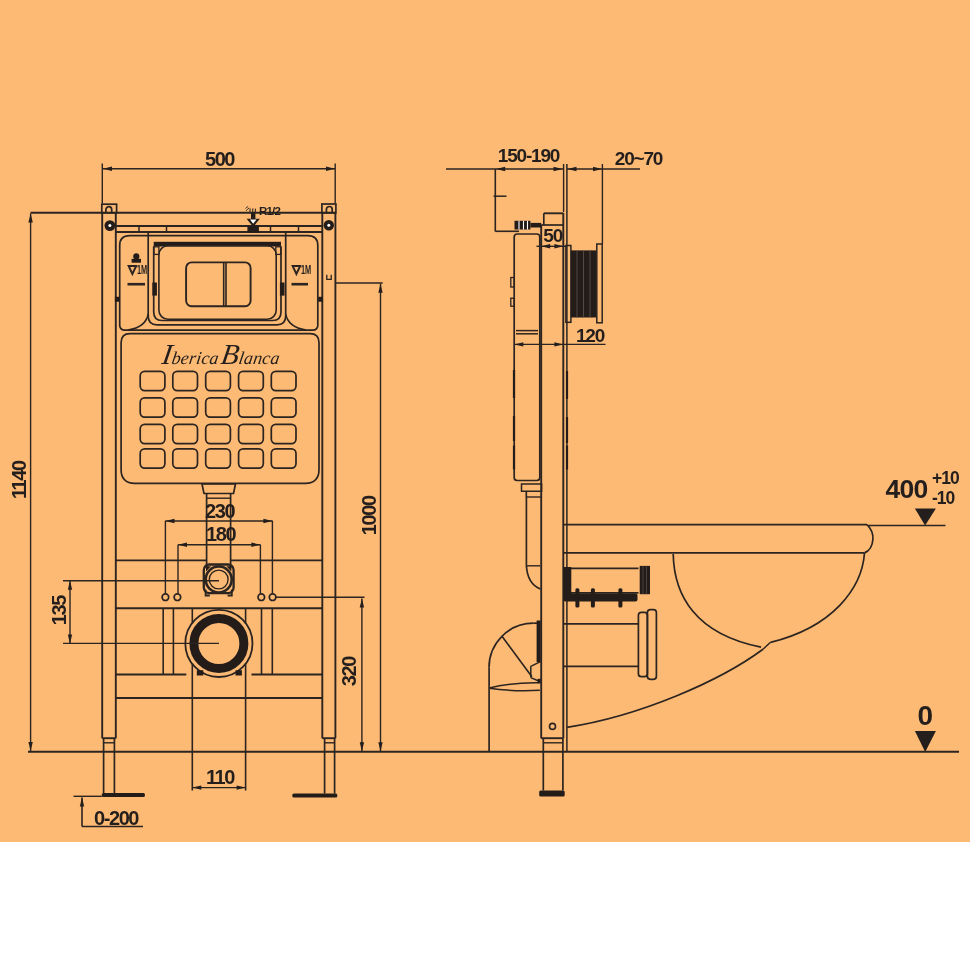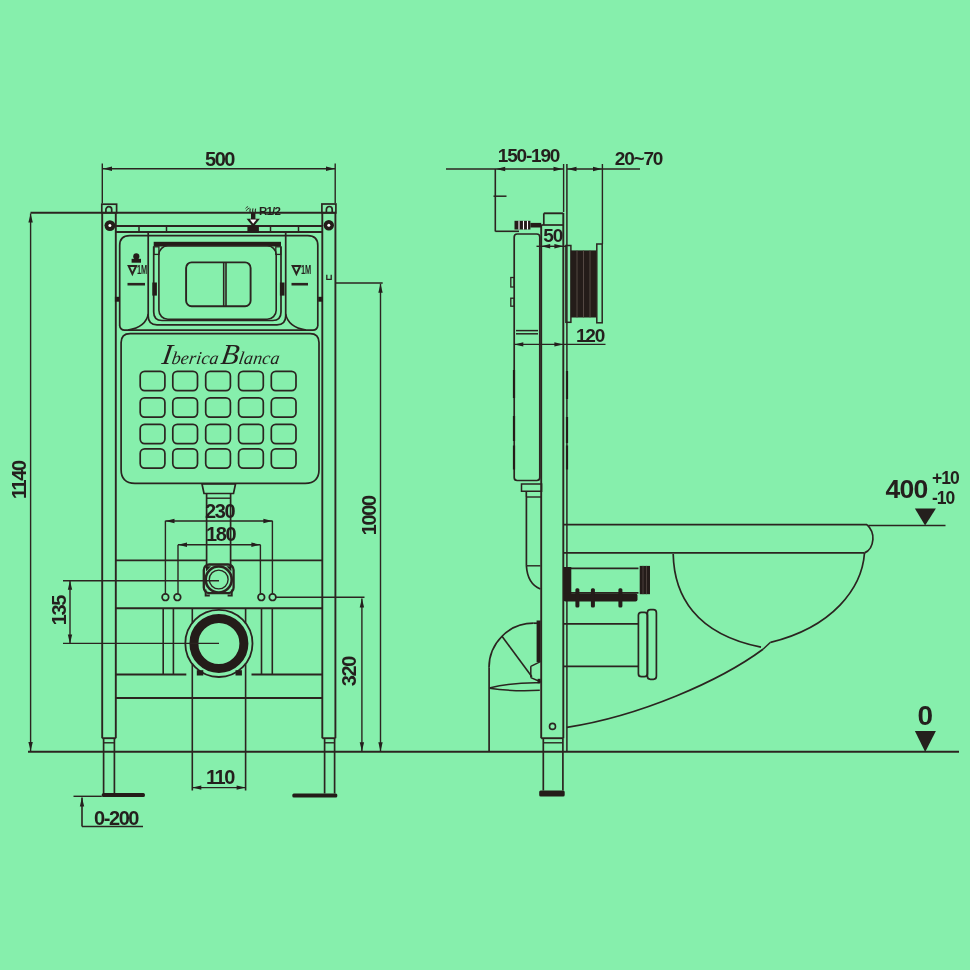--- a/index.html
+++ b/index.html
@@ -1,16 +1,16 @@
 <!DOCTYPE html>
 <html><head>
 <meta charset="utf-8">
 <style>
 html,body{margin:0;padding:0;background:#ffffff;}
-#wrap{position:relative;width:970px;height:970px;background:#86efac;overflow:hidden;}
+#wrap{position:relative;width:970px;height:842px;background:#fdba74;overflow:hidden;}
 text{font-family:"Liberation Sans",sans-serif;fill:#241f1d;}
 .b{font-weight:bold;}
 </style>
 </head>
 <body>
 <div id="wrap">
 <svg width="970" height="970" viewBox="0 0 970 970">
 <g stroke="#2b2420" fill="none" stroke-width="1.7">
 
 <line x1="30.5" y1="212.8" x2="336" y2="212.8" stroke-width="2"></line>

